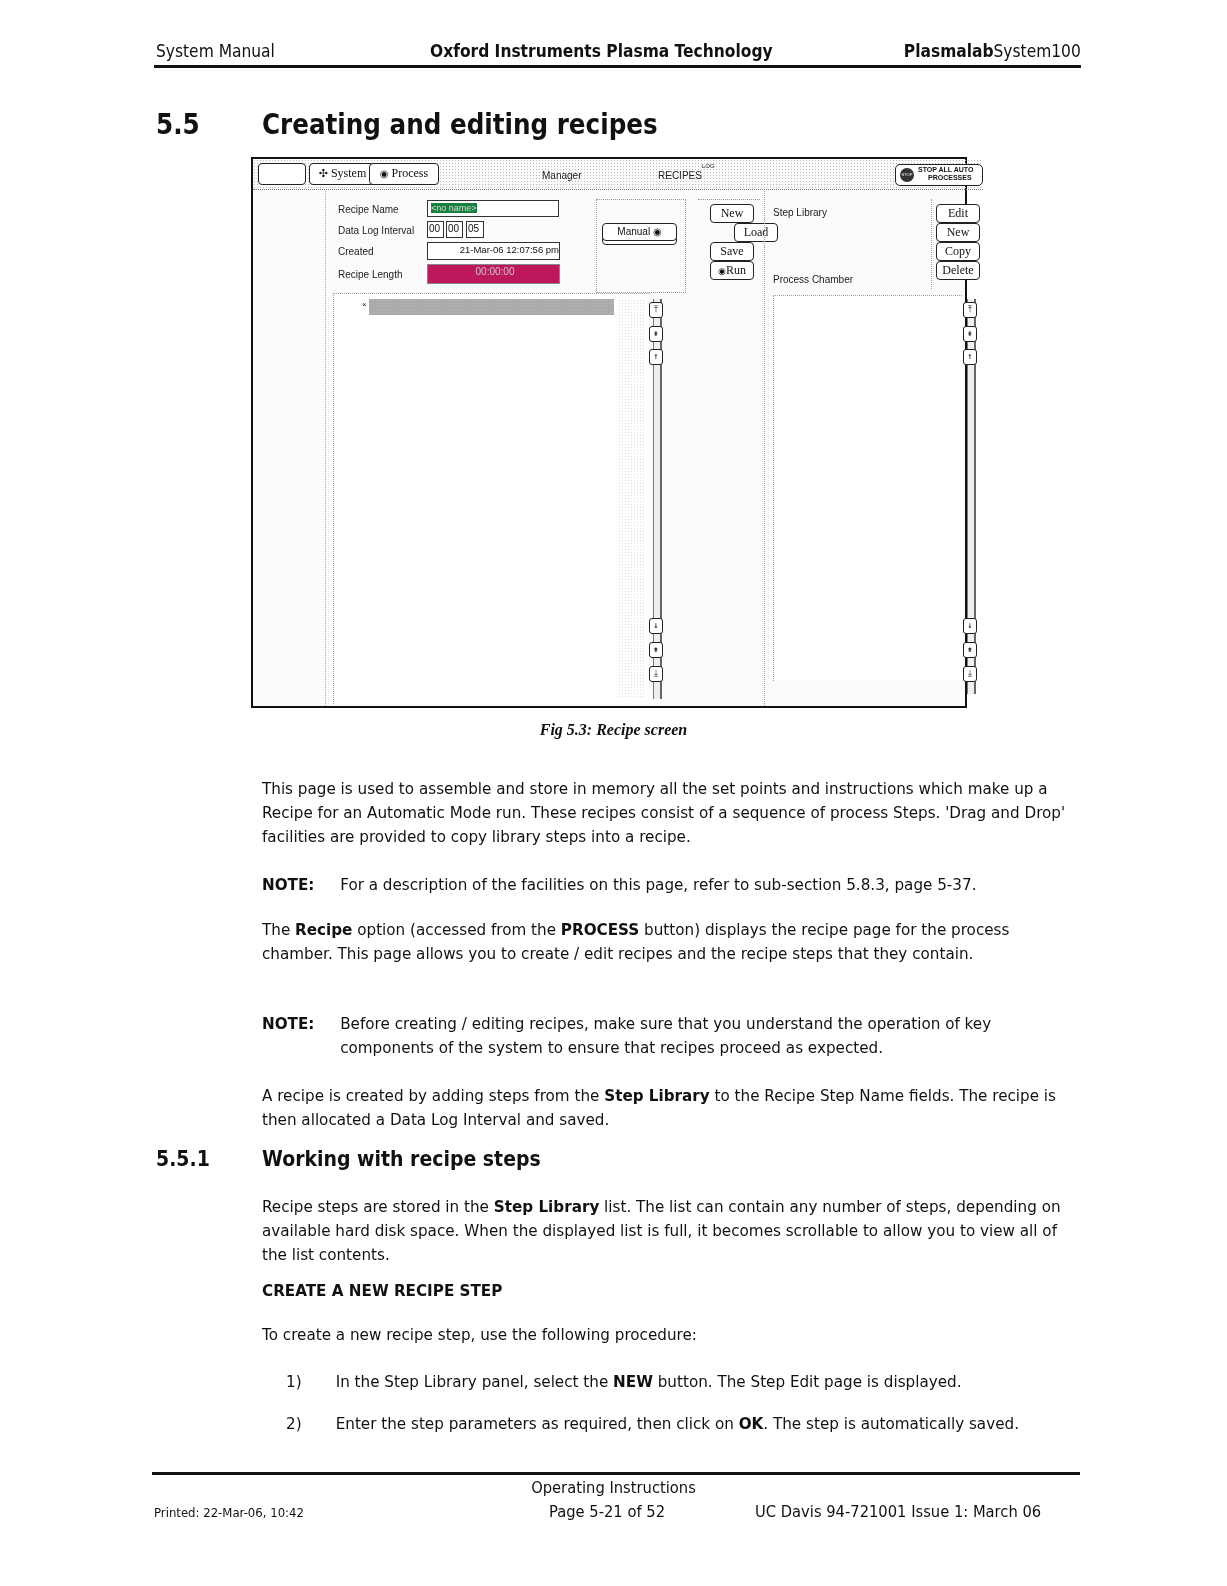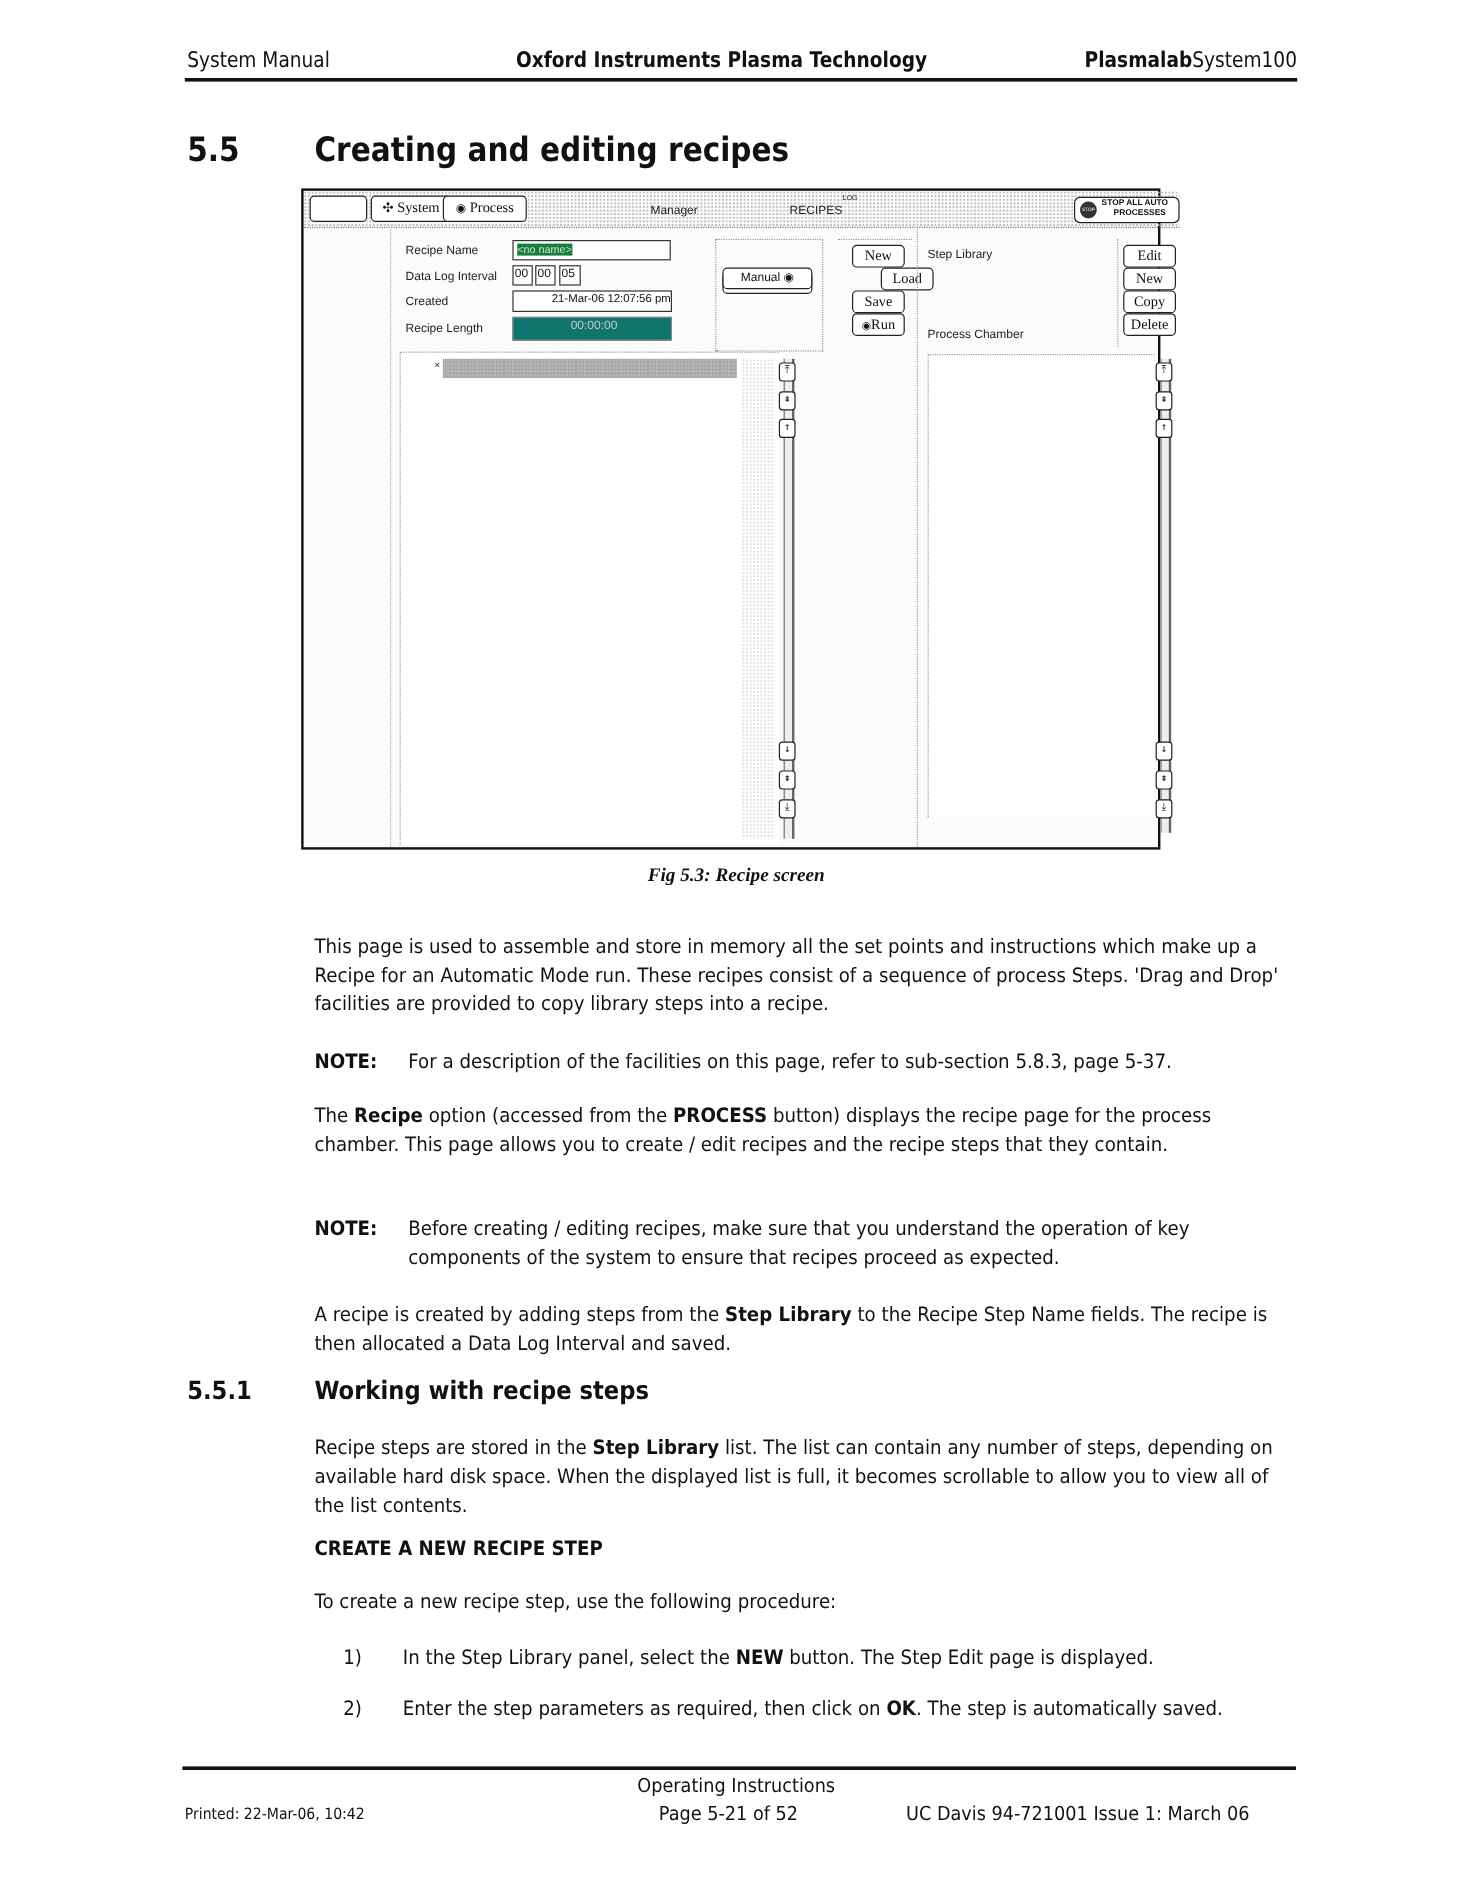--- a/index.html
+++ b/index.html
@@ -97,21 +97,21 @@
   <div class="field" style="left:174px;top:41px;width:132px;height:17px;">
     <span style="background:#15803d;color:#ddd;font-size:9px;">&lt;no name&gt;</span>
   </div>
   <div class="lbl" style="left:85px;top:66px;">Data Log Interval</div>
   <div class="field" style="left:174px;top:62px;width:17px;height:17px;padding-left:1px;">00</div>
   <div class="field" style="left:193px;top:62px;width:17px;height:17px;padding-left:1px;">00</div>
   <div class="field" style="left:213px;top:62px;width:18px;height:17px;padding-left:1px;">05</div>
   <div class="lbl" style="left:85px;top:87px;">Created</div>
   <div class="field" style="left:174px;top:83px;width:133px;height:18px;text-align:right;font-size:9.5px;">21-Mar-06  12:07:56 pm</div>
   <div class="lbl" style="left:85px;top:110px;">Recipe Length</div>
-  <div class="field" style="left:174px;top:105px;width:133px;height:20px;background:#0f766e;color:#ccc;text-align:center;border-color:#888;">00:00:00</div>
+  <div class="field" style="left:174px;top:105px;width:133px;height:20px;background:#be185d;color:#ccc;text-align:center;border-color:#888;">00:00:00</div>
 
   <div class="abs" style="left:343px;top:40px;width:88px;height:92px;border:1px dotted #999;"></div>
   <div class="btn" style="left:349px;top:44px;width:75px;height:18px;font-family:'Liberation Sans',sans-serif;font-size:10px;line-height:15px;margin-top:24px;">
     <span>Automatic</span>
     <span>○</span>
   </div>
   <div class="btn" style="left:349px;top:64px;width:75px;height:18px;font-family:'Liberation Sans',sans-serif;font-size:10px;line-height:15px;">
     <span>Manual</span>
     <span>◉</span>
   </div>

